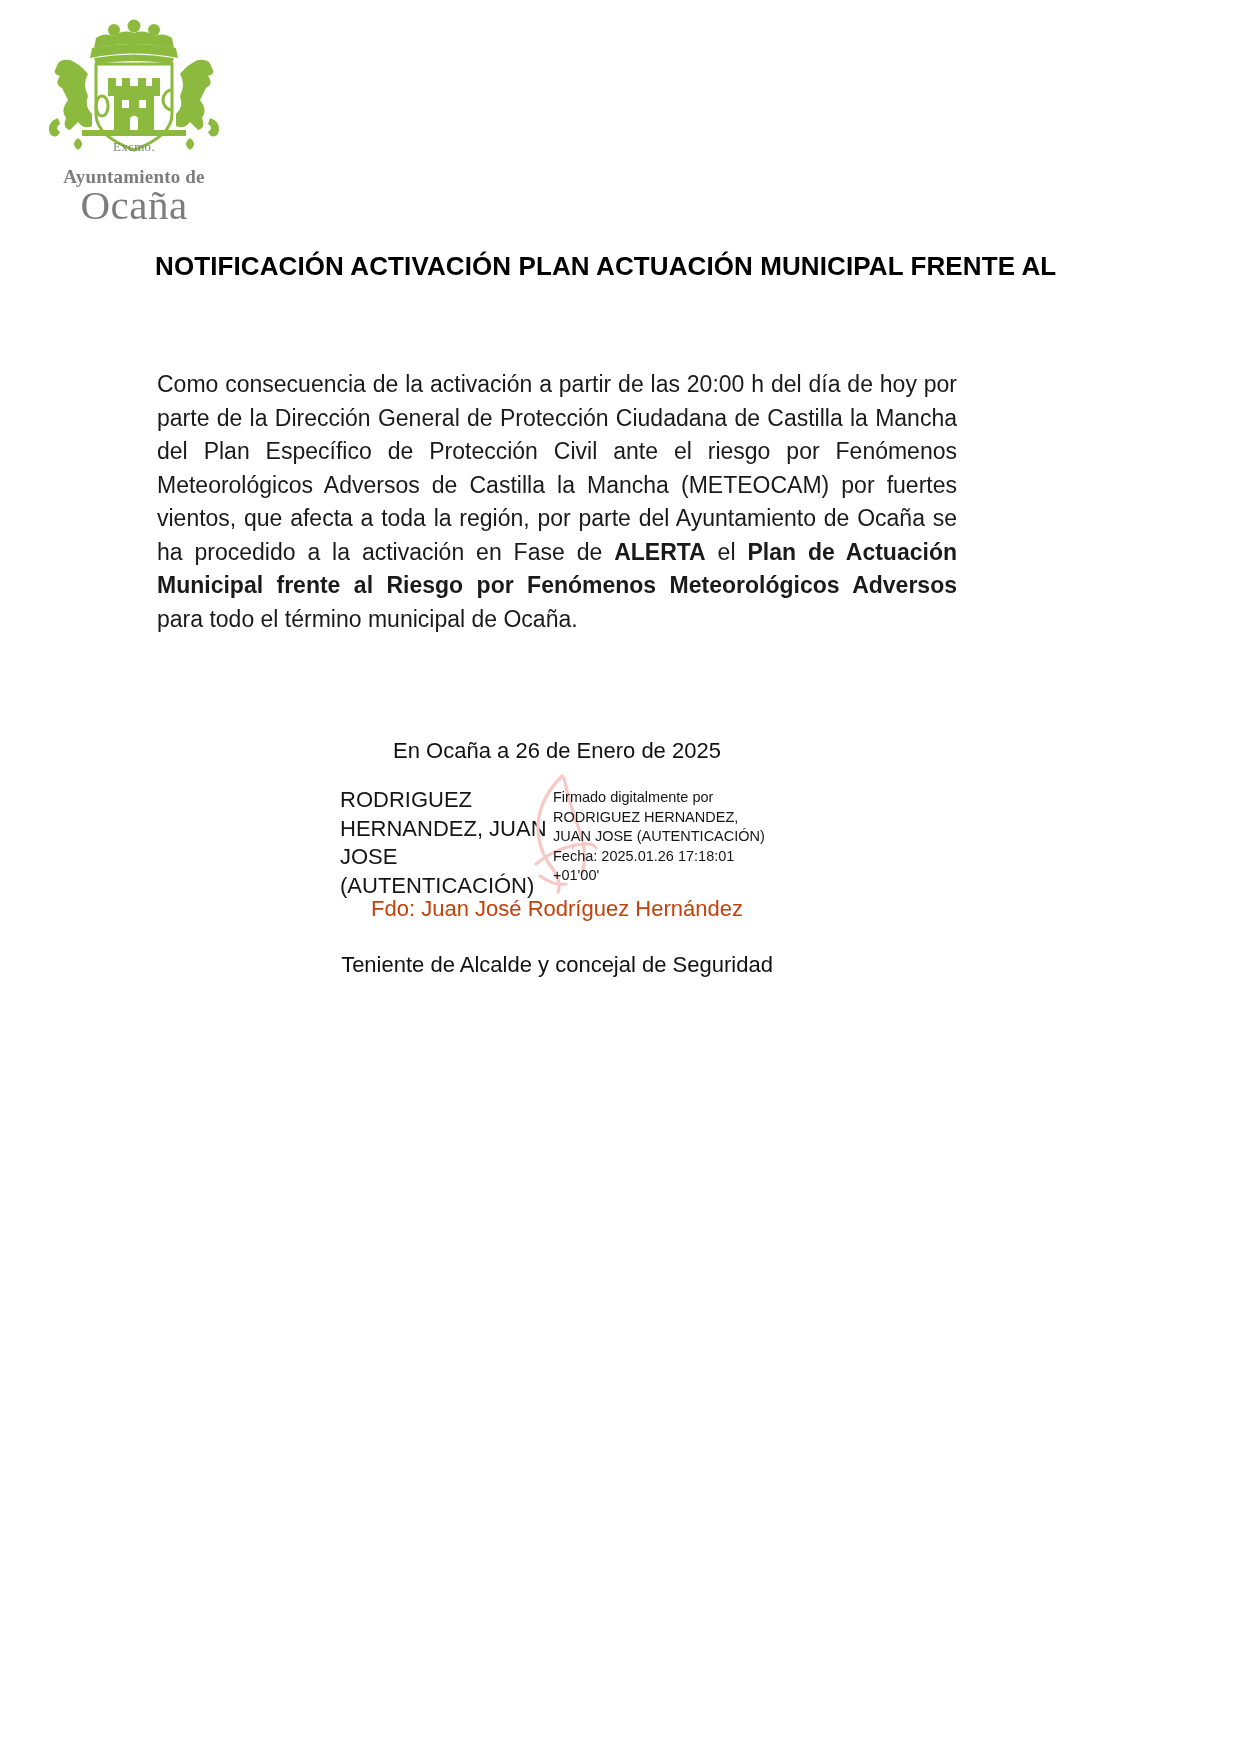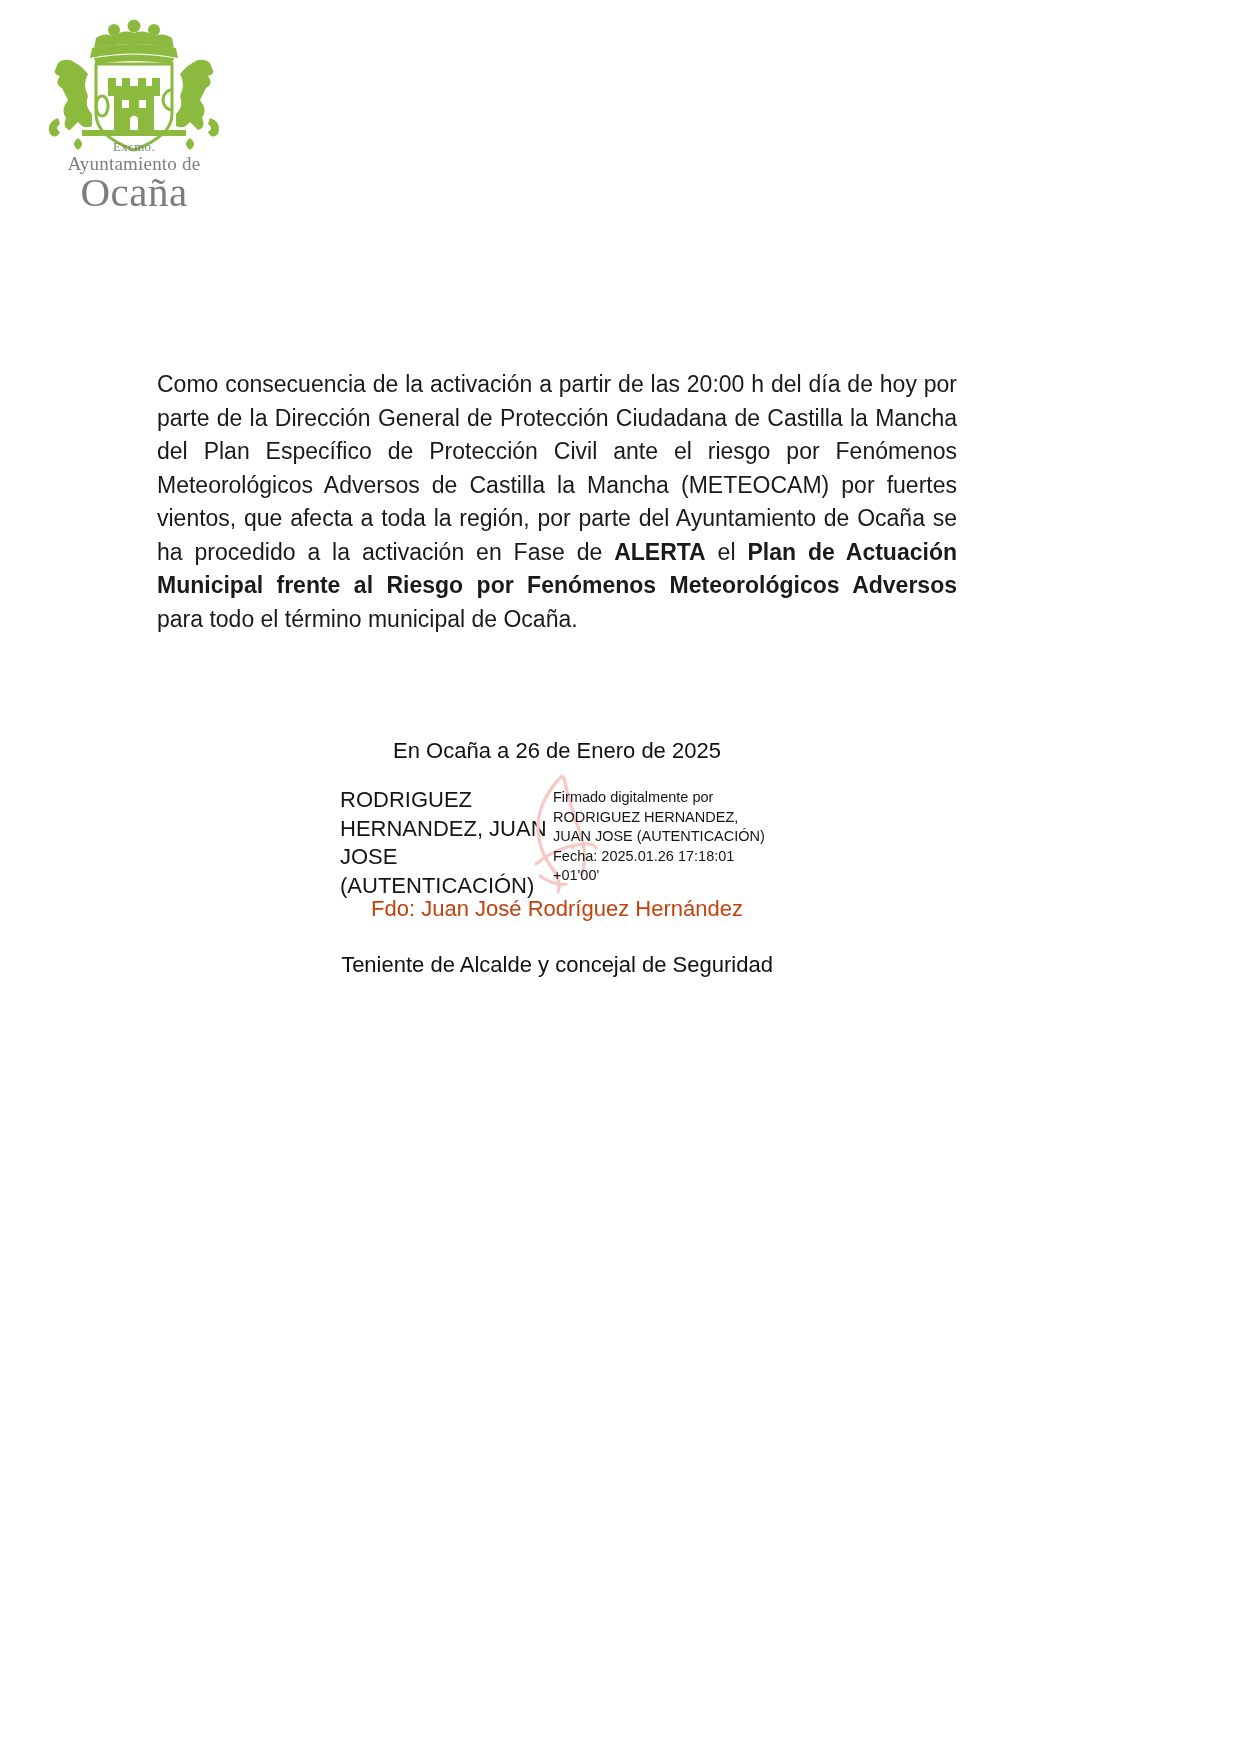--- a/index.html
+++ b/index.html
@@ -38,28 +38,29 @@
     width: 200px;
     text-align: center;
     color: #7d7d7d;
     line-height: 1;
   }
   .wm-excmo {
     font-family: "Liberation Serif", serif;
     font-size: 13px;
     letter-spacing: .3px;
     display: block;
-    margin-bottom: 1px;
+    margin-bottom: 14px;
   }
   .wm-ayto {
     font-family: "Liberation Serif", serif;
     font-size: 19px;
     letter-spacing: .2px;
     display: block;
     margin-bottom: 1px;
+    font-weight: bold;
   }
   .wm-ocana {
     font-family: "Liberation Serif", serif;
     font-size: 41px;
     letter-spacing: .5px;
     display: block;
     line-height: .92;
   }
 
   
@@ -220,20 +221,21 @@
   </svg>
 
   <div class="crest-wordmark">
     <span class="wm-excmo">Excmo.</span>
     <span class="wm-ayto">Ayuntamiento de</span>
     <span class="wm-ocana">Ocaña</span>
   </div>
 </div>
 
 <h1 class="doc-title">
+  <span class="tline">NOTIFICACIÓN ACTIVACIÓN PLAN ACTUACIÓN MUNICIPAL FRENTE AL</span>
 </h1>
 
 <div class="body-block">
   <p class="para"><span>Como consecuencia de la activación a partir de las 20:00 h del día de hoy por parte de la Dirección General de Protección Ciudadana de Castilla la Mancha del Plan Específico de Protección Civil ante el riesgo por Fenómenos Meteorológicos Adversos de Castilla la Mancha  (METEOCAM) por fuertes vientos, que afecta a toda la región, por parte del Ayuntamiento de Ocaña se ha procedido a la activación en Fase de </span><b>ALERTA</b><span> el </span><b>Plan de Actuación Municipal frente al Riesgo por Fenómenos Meteorológicos Adversos</b><span> para todo el término municipal de Ocaña.</span></p>
 
 </div>
 
 <div class="place-date">En Ocaña a 26 de Enero de 2025</div>
 
 <div class="signature-stamp">

